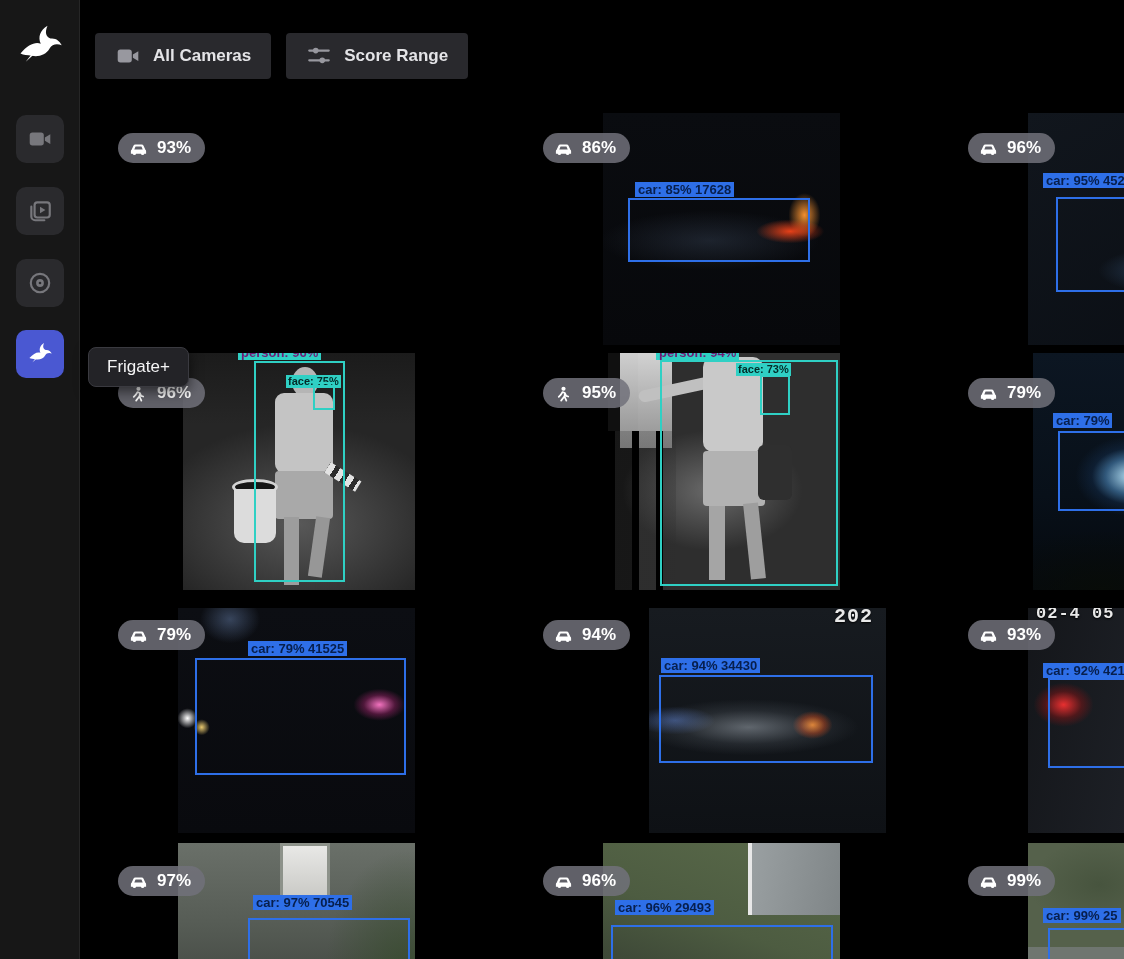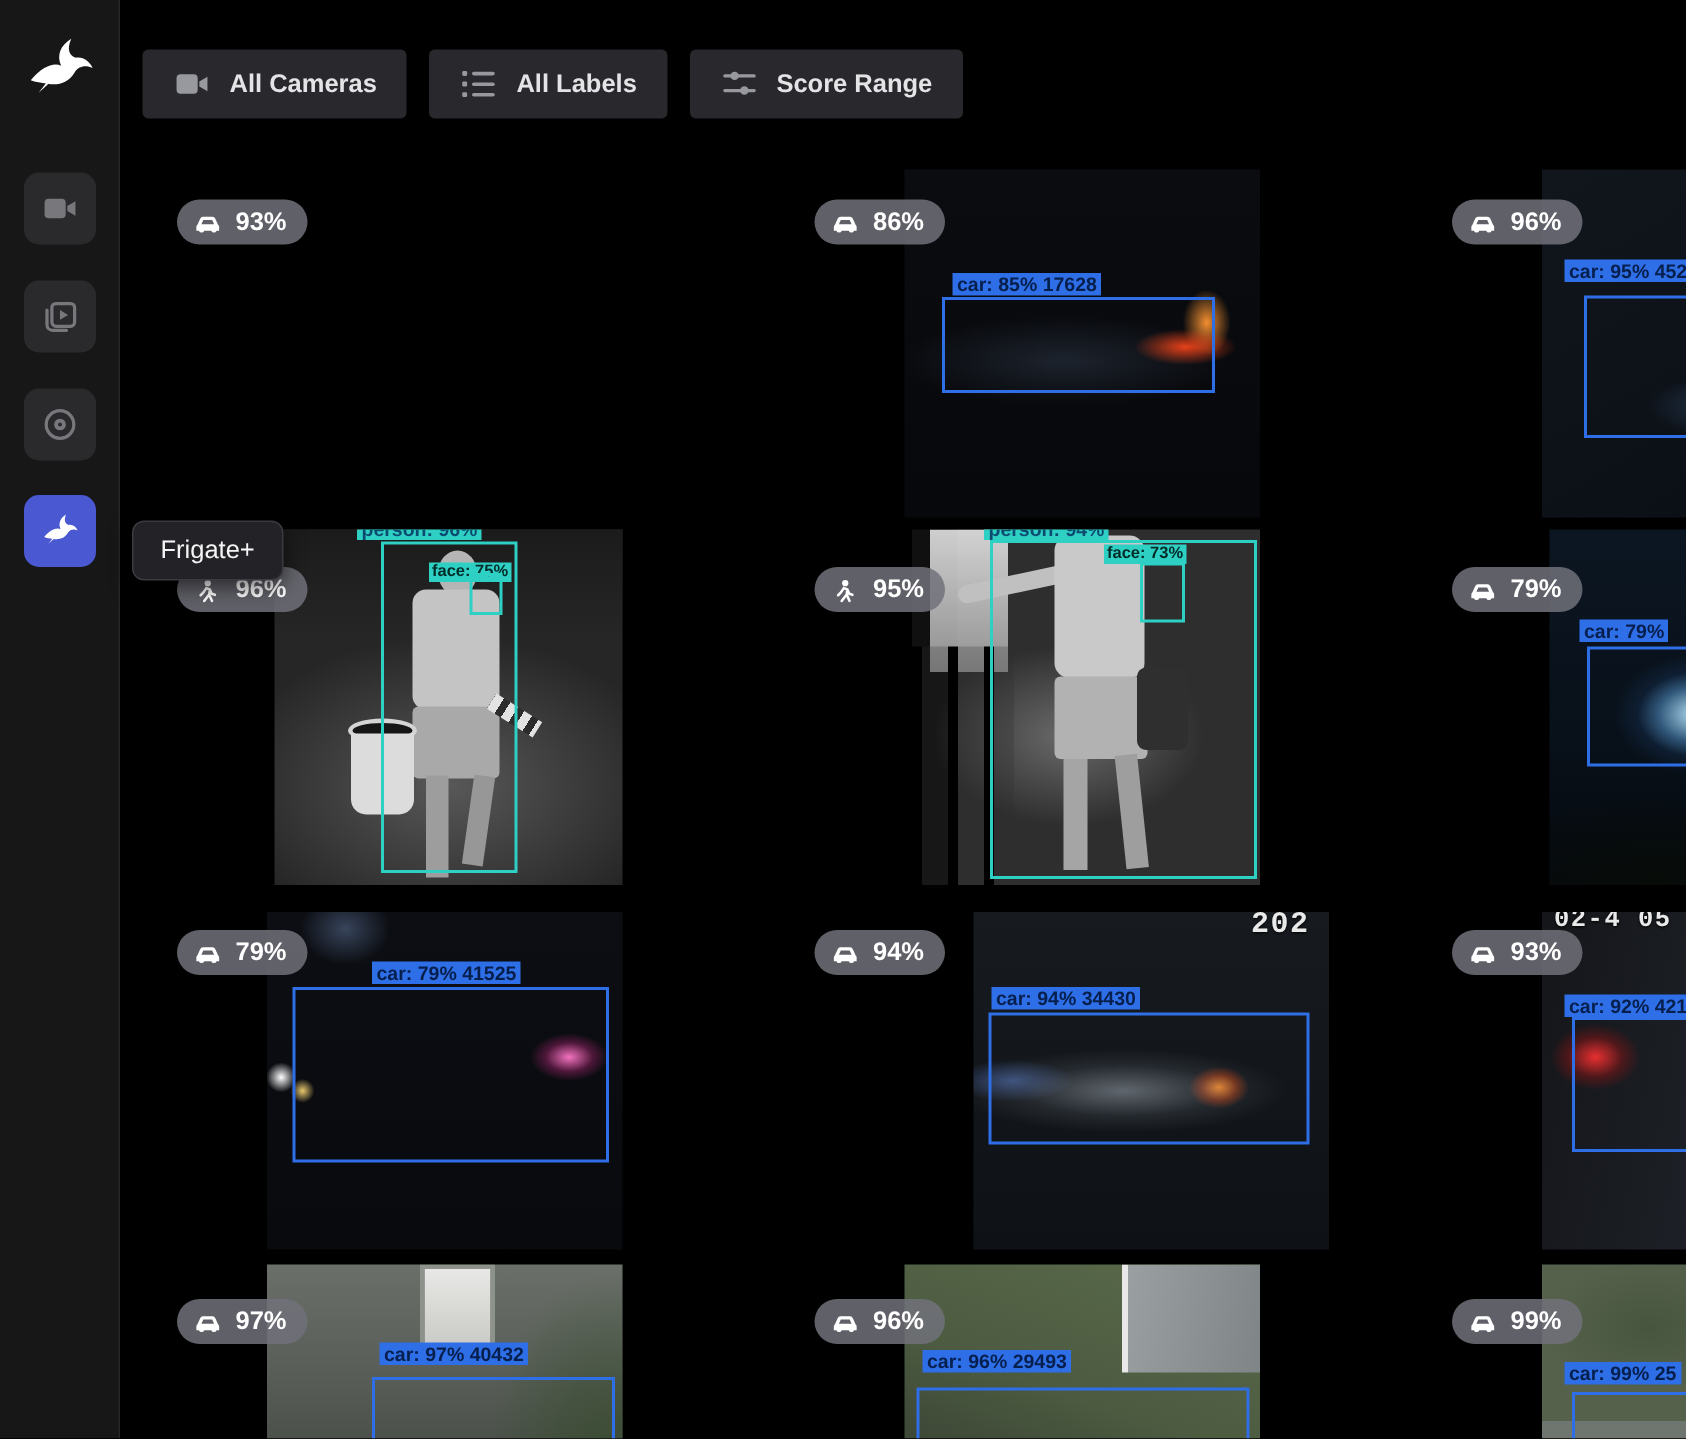--- a/index.html
+++ b/index.html
@@ -61,21 +61,21 @@
   }
   .row0 .badge{top:20px} .row1 .badge{top:25px} .row2 .badge{top:12px} .row3 .badge{top:23px}
   .badge svg { width:19px; height:19px; }
 
   .bbox { position:absolute; border:2px solid #2e6fe8; }
   .bbox.cyan { border-color:#2fd0c4; }
   .obj-label {
     position:absolute; background:#2e6fe8; color:#071f4d;
     font-size:13px; font-weight:700; line-height:15px; padding:0 3px; white-space:nowrap;
   }
-  .obj-label.cyan { background:#2fd0c4; color:#0c4a6e; }
+  .obj-label.cyan { background:#2fd0c4; color:#701a75; }
   .face-label {
     position:absolute; background:#2fd0c4; color:#032b28;
     font-size:11px; font-weight:700; line-height:13px; padding:0 2px; white-space:nowrap;
   }
   .face-box { position:absolute; border:2px solid #2fd0c4; }
   .ts {
     position:absolute; color:#e9e9e9; font-family:"Liberation Mono",monospace;
     font-size:20px; font-weight:700; letter-spacing:1px; text-shadow:0 1px 2px #000;
     white-space:nowrap;
   }
@@ -257,26 +257,20 @@
 
   <div class="filterbar">
     <button class="fbtn">
       <svg viewBox="0 0 24 24">
           <use href="#i-cam"></use>
         </svg>
       <span>All Cameras</span>
     </button>
     <button class="fbtn">
       <svg viewBox="0 0 24 24">
-          <use href="#i-list"></use>
-        </svg>
-      <span>All Labels</span>
-    </button>
-    <button class="fbtn">
-      <svg viewBox="0 0 24 24">
           <use href="#i-sliders"></use>
         </svg>
       <span>Score Range</span>
     </button>
   </div>
 
   <div class="cell col0 row0 c0">
     <div class="badge">
       <svg viewBox="0 0 18 16">
           <use href="#i-car"></use>
@@ -413,21 +407,21 @@
 
   <div class="cell col0 row3 c9">
     <div class="badge">
       <svg viewBox="0 0 18 16">
           <use href="#i-car"></use>
         </svg>
       <span>97%</span>
     </div>
     <div class="thumb sc9">
       <div class="part door"></div>
-      <span class="obj-label">car: 97% 40432</span>
+      <span class="obj-label">car: 97% 70545</span>
       <div class="bbox"></div>
     </div>
   </div>
 
   <div class="cell col1 row3 c10">
     <div class="badge">
       <svg viewBox="0 0 18 16">
           <use href="#i-car"></use>
         </svg>
       <span>96%</span>

